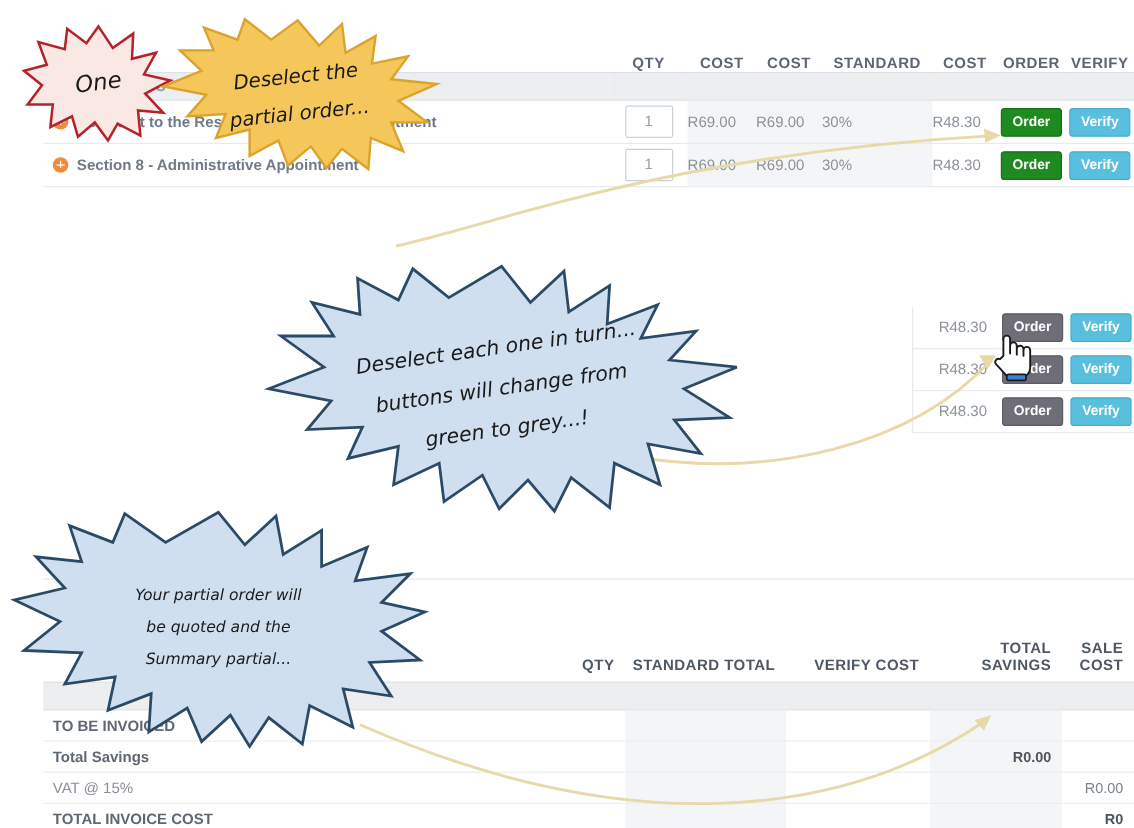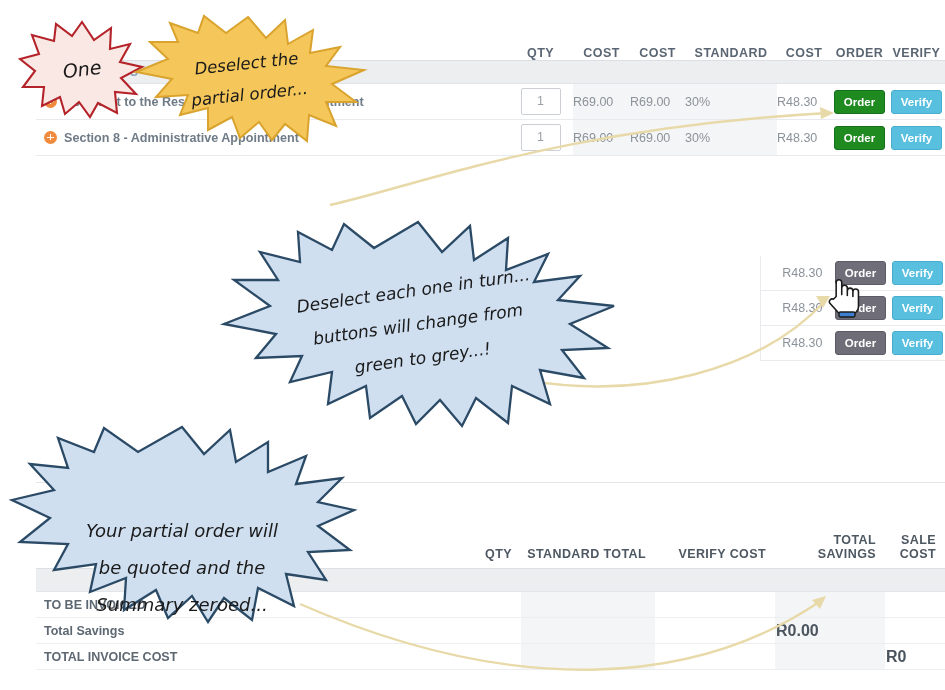--- a/index.html
+++ b/index.html
@@ -97,21 +97,21 @@
   table.sumgrid{border-collapse:collapse;width:909px;table-layout:fixed;}
   .sumhdr th{
     font-size:12.5px;font-weight:bold;color:#4e5862;letter-spacing:.4px;
     text-align:right;padding:3px 9px 7px 4px;border-bottom:1px solid #dcdfe3;
     vertical-align:bottom;
   }
   .sumhdr th.name-col{text-align:left;}
   .spacer-row td{background:#eceef0;height:20px;border-bottom:1px solid #e3e6e9;}
 
   .sum-row td{
-    height:23px;font-size:16px;text-align:left;padding-right:9px;
+    height:23px;font-size:12px;text-align:right;padding-right:9px;
     border-bottom:1px solid #eceef0;color:#7c838b;white-space:nowrap;
   }
   .sum-row td.lbl{
     text-align:left;padding-left:8px;padding-right:0;
     color:#5e6872;font-weight:bold;font-size:12.5px;
   }
   .sum-row td.lbl.norm{font-weight:normal;color:#8a9099;}
   .sum-row td.shade{background:#f4f5f6;}
   .sum-row td.bold{font-weight:bold;color:#4a545e;}
 
@@ -128,21 +128,21 @@
   #callout-one{left:18px;top:18px;width:128px;height:102px;}
   #callout-one .txt{font-size:19px;font-style:italic;transform:rotate(-7deg);}
 
   #callout-deselect{left:128px;top:14px;width:240px;height:130px;}
   #callout-deselect .txt{font-size:16.5px;font-style:italic;transform:rotate(-6deg);line-height:1.9;}
 
   #callout-turn{left:218px;top:218px;width:400px;height:212px;}
   #callout-turn .txt{font-size:17px;font-style:italic;transform:rotate(-8deg);line-height:2.0;}
 
   #callout-removed{left:6px;top:424px;width:352px;height:200px;}
-  #callout-removed .txt{font-size:18px;font-style:italic;line-height:2.05;justify-content:flex-end;}
+  #callout-removed .txt{font-size:13px;font-style:italic;line-height:2.05;}
 
   svg.arrow-layer{position:absolute;left:0;top:0;width:945px;height:690px;pointer-events:none;}
 
   .cursor-hand{position:absolute;left:828px;top:276px;width:34px;height:44px;}
 </style>
 </head>
 <body>
 
 <div id="stage">
 
@@ -290,20 +290,28 @@
       </tr>
       <tr class="sum-row">
         <td class="lbl">Total Savings</td>
         <td></td>
         <td class="shade"></td>
         <td></td>
         <td class="shade bold">R0.00</td>
         <td></td>
       </tr>
       <tr class="sum-row">
+        <td class="lbl norm">VAT @ 15%</td>
+        <td></td>
+        <td class="shade"></td>
+        <td></td>
+        <td class="shade"></td>
+        <td>R0.00</td>
+      </tr>
+      <tr class="sum-row">
         <td class="lbl">TOTAL INVOICE COST</td>
         <td></td>
         <td class="shade"></td>
         <td></td>
         <td class="shade"></td>
         <td class="bold">R0</td>
       </tr>
     </tbody>
       </table>
 
@@ -351,21 +359,21 @@
     </div>
   </div>
 
   <div class="callout" id="callout-removed">
     <svg width="352" height="200" viewBox="0 0 352 200">
       <polygon points="176,3 198,30 224,6 230,38 262,18 262,48 300,32 290,60 336,54 312,78 348,86 312,102 344,126 302,128 320,156 280,150 288,182 252,164 246,196 218,174 202,198 186,172 162,194 150,166 118,186 120,154 84,168 90,140 48,146 62,120 14,118 44,94 6,76 48,66 24,40 62,44 52,14 88,28 98,4 132,28" fill="#cfdff0" stroke="#2b4a66" stroke-width="2.3" stroke-linejoin="miter"></polygon>
     </svg>
     <div class="txt">
       <span>Your partial order will</span>
       <span>be quoted and the</span>
-      <span>Summary zeroed...</span>
+      <span>Summary partial...</span>
     </div>
   </div>
 
   <svg class="cursor-hand" viewBox="0 0 34 44">
     <path d="M12,22 L12,7 a3,3 0 0 1 6,0 L18,20 L18,13 a3,3 0 0 1 6,0 L24,21 L24,16 a3,3 0 0 1 6,0 L30,22 L30,17 a3,3 0 0 1 6,0 L36,33 a8,8 0 0 1 -8,8 L19,41 a7,7 0 0 1 -5,-2 L5,29 a3,3 0 0 1 4,-4 Z" transform="translate(-3,0) scale(0.93)" fill="#ffffff" stroke="#1a1a1a" stroke-width="1.7" stroke-linejoin="round"></path>
     <rect x="11" y="36" width="16" height="5" rx="1.4" fill="#3f7fd0" stroke="#1a1a1a" stroke-width="1.4"></rect>
   </svg>
 
 </div>
 

